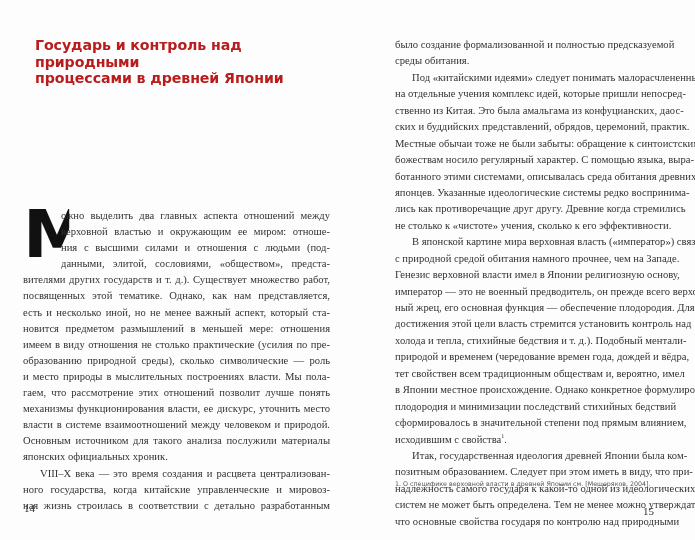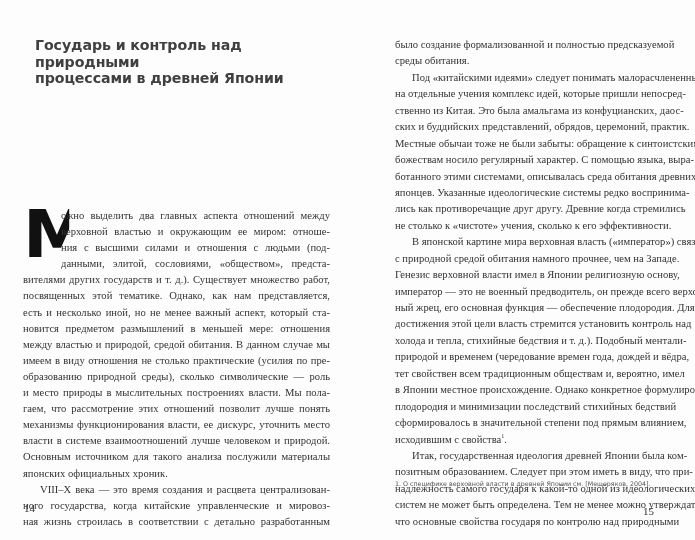--- a/index.html
+++ b/index.html
@@ -11,21 +11,21 @@
     color:#2a2a2a;
   }
   .page { position:absolute; top:0; height:540px; }
   .page-left { left:0; width:347px; }
   .page-right { left:347px; width:348px; }
 
   .title {
     position:absolute; left:35px; top:37px; width:300px;
     font-family:"DejaVu Sans","Liberation Sans",sans-serif;
     font-weight:bold; font-size:14.2px; line-height:16.5px;
-    color:#404040; letter-spacing:-0.1px;
+    color:#b91c1c; letter-spacing:-0.1px;
   }
 
   .body {
     position:absolute; font-size:10.6px; line-height:16.1px;
     text-align:justify; color:#333;
   }
   .body-left { left:23px; top:208px; width:307px; }
   .body-right { left:48px; top:37px; width:277px; line-height:16.45px; }
 
   .line { display:block; white-space:nowrap; text-align:justify; text-align-last:justify; height:16.1px; }
@@ -68,27 +68,26 @@
 
   <div class="body body-left">
     <span class="line dropline">ожно выделить два главных аспекта отношений между</span>
     <span class="line dropline">верховной властью и окружающим ее миром: отноше-</span>
     <span class="line dropline">ния с высшими силами и отношения с людьми (под-</span>
     <span class="line dropline">данными, элитой, сословиями, «обществом», предста-</span>
     <span class="line">вителями других государств и т. д.). Существует множество работ,</span>
     <span class="line">посвященных этой тематике. Однако, как нам представляется,</span>
     <span class="line">есть и несколько иной, но не менее важный аспект, который ста-</span>
     <span class="line">новится предметом размышлений в меньшей мере: отношения</span>
-    <span class="line">между властью и природой, средой обитания. В данном случае мы</span>
     <span class="line">имеем в виду отношения не столько практические (усилия по пре-</span>
     <span class="line">образованию природной среды), сколько символические — роль</span>
     <span class="line">и место природы в мыслительных построениях власти. Мы пола-</span>
     <span class="line">гаем, что рассмотрение этих отношений позволит лучше понять</span>
     <span class="line">механизмы функционирования власти, ее дискурс, уточнить место</span>
-    <span class="line">власти в системе взаимоотношений лучше человеком и природой.</span>
+    <span class="line">власти в системе взаимоотношений между человеком и природой.</span>
     <span class="line">Основным источником для такого анализа послужили материалы</span>
     <span class="line last">японских официальных хроник.</span>
     <span class="line indent">VIII–X века — это время создания и расцвета централизован-</span>
     <span class="line">ного государства, когда китайские управленческие и мировоз-</span>
     <span class="line">ная жизнь строилась в соответствии с детально разработанным</span>
 
   </div>
 
   <div class="pagenum pagenum-left">14</div>
 </div>

